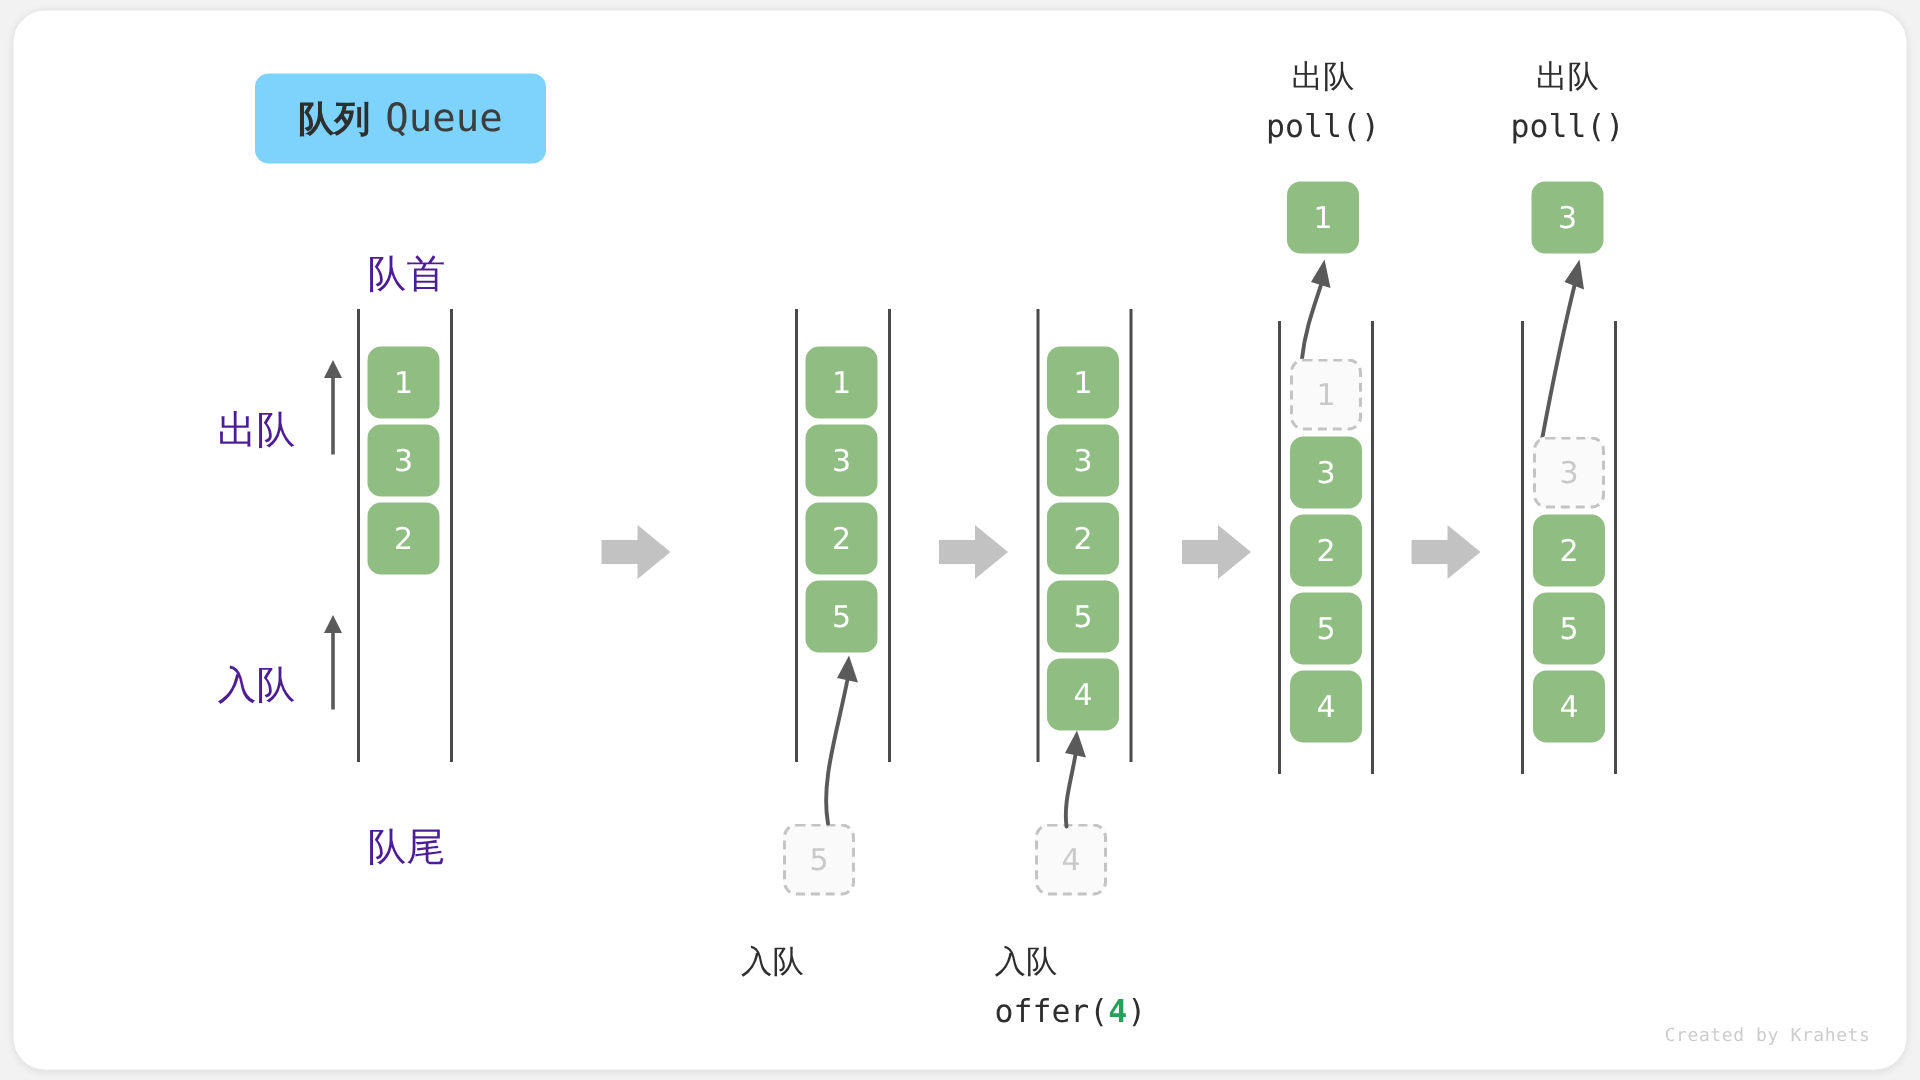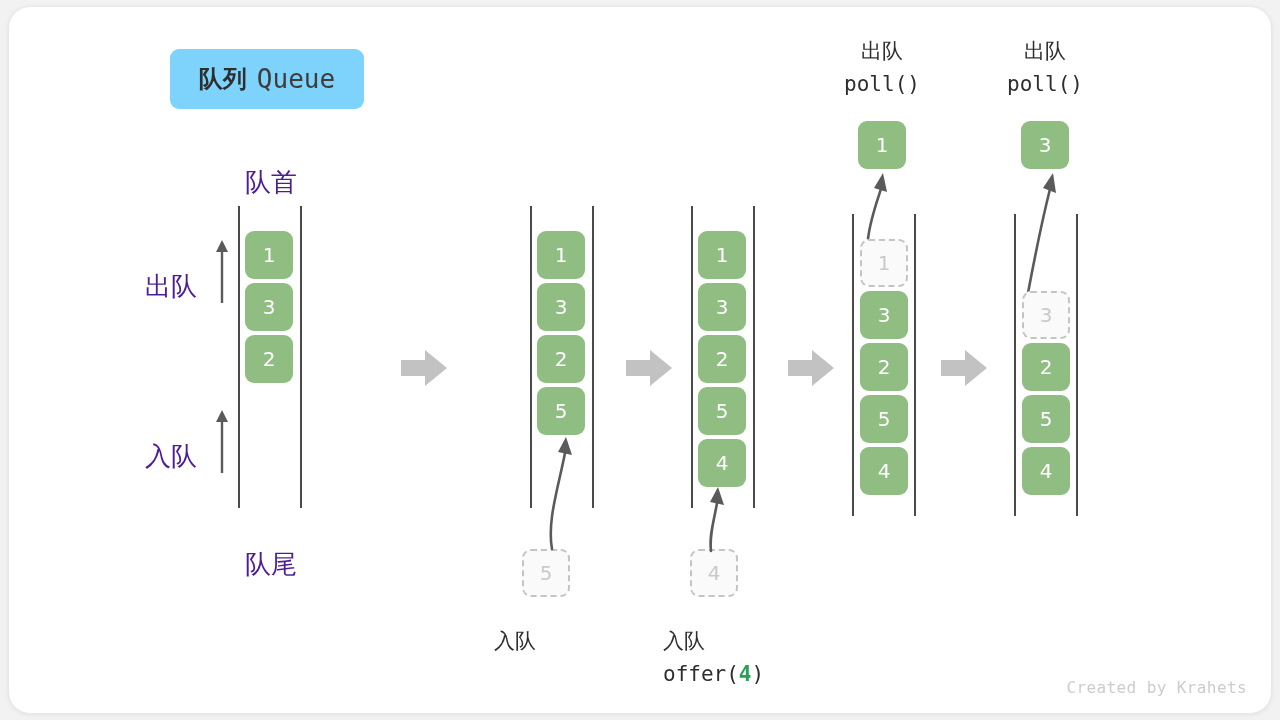--- a/index.html
+++ b/index.html
@@ -88,21 +88,21 @@
   .step-arrow { position: absolute; }
 
   
   .motion { position: absolute; overflow: visible; }
 
   
   .credit {
     position: absolute;
     right: 26px; bottom: 18px;
     font-family: "DejaVu Sans Mono", monospace;
-    font-size: 16px;
+    font-size: 12px;
     color: #cccccc;
     letter-spacing: 0.4px;
   }
 </style>
 </head>
 <body>
 
 <div id="card">
 <div id="stage">
 

